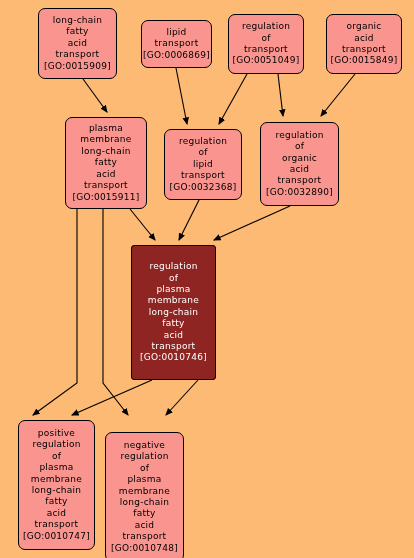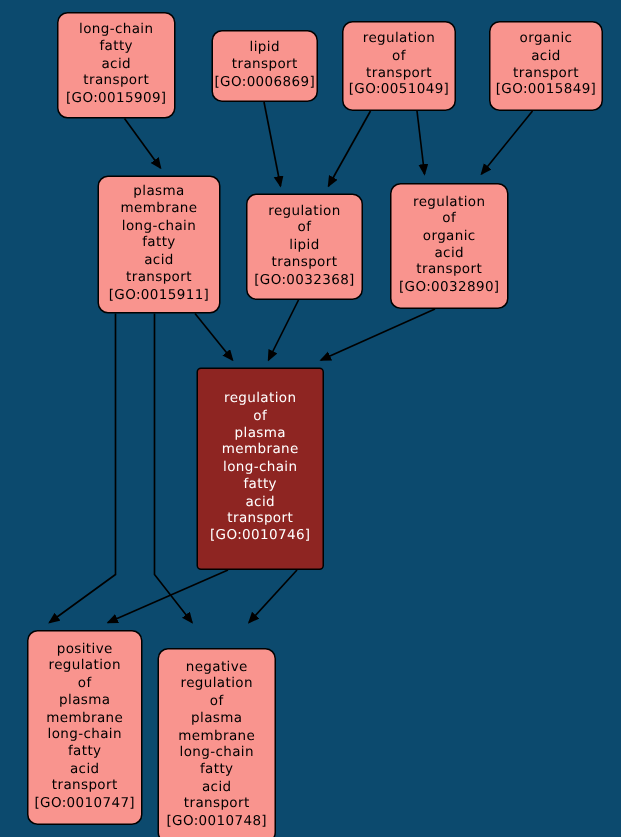--- a/index.html
+++ b/index.html
@@ -5,21 +5,21 @@
 <style>
   html, body {
     margin: 0;
     padding: 0;
     background: #ffffff;
   }
   #graph {
     position: relative;
     width: 414px;
     height: 558px;
-    background: #0c4a6e;
+    background: #fdba74;
     overflow: hidden;
     font-family: "DejaVu Sans", sans-serif;
   }
   #edges {
     position: absolute;
     left: 0;
     top: 0;
     width: 414px;
     height: 558px;
     pointer-events: none;

